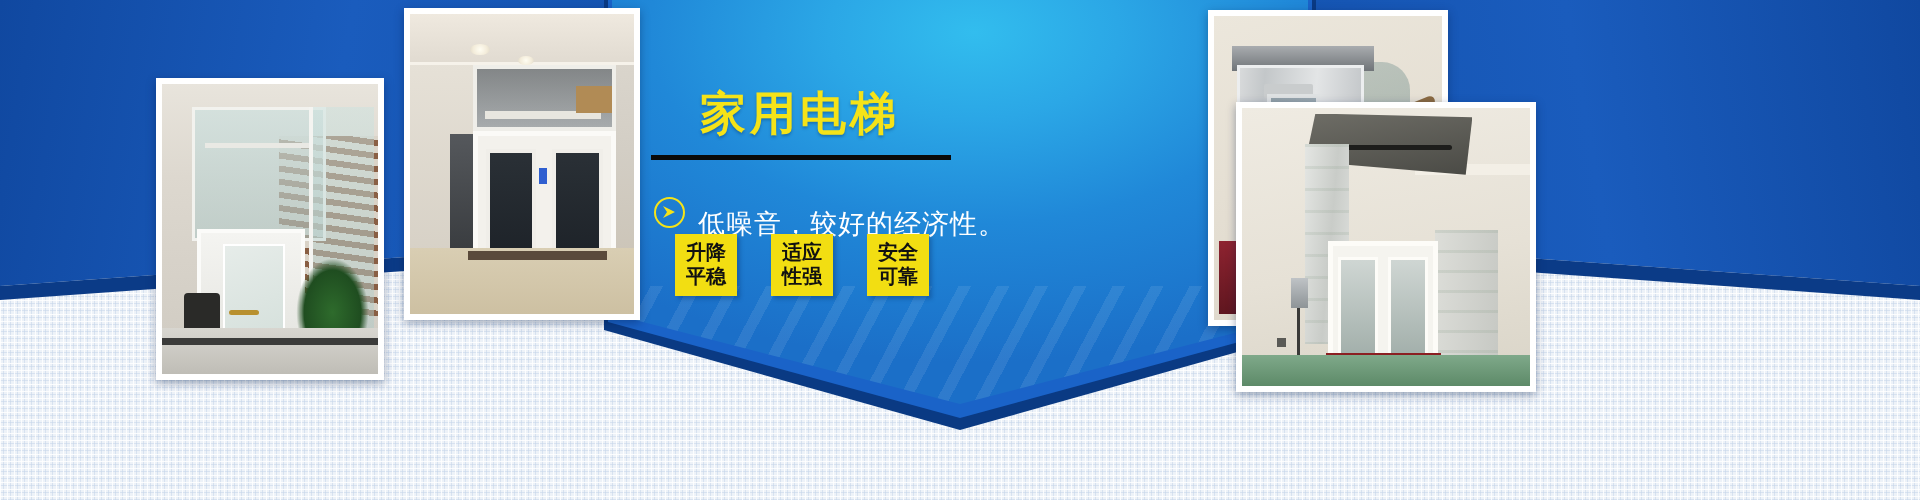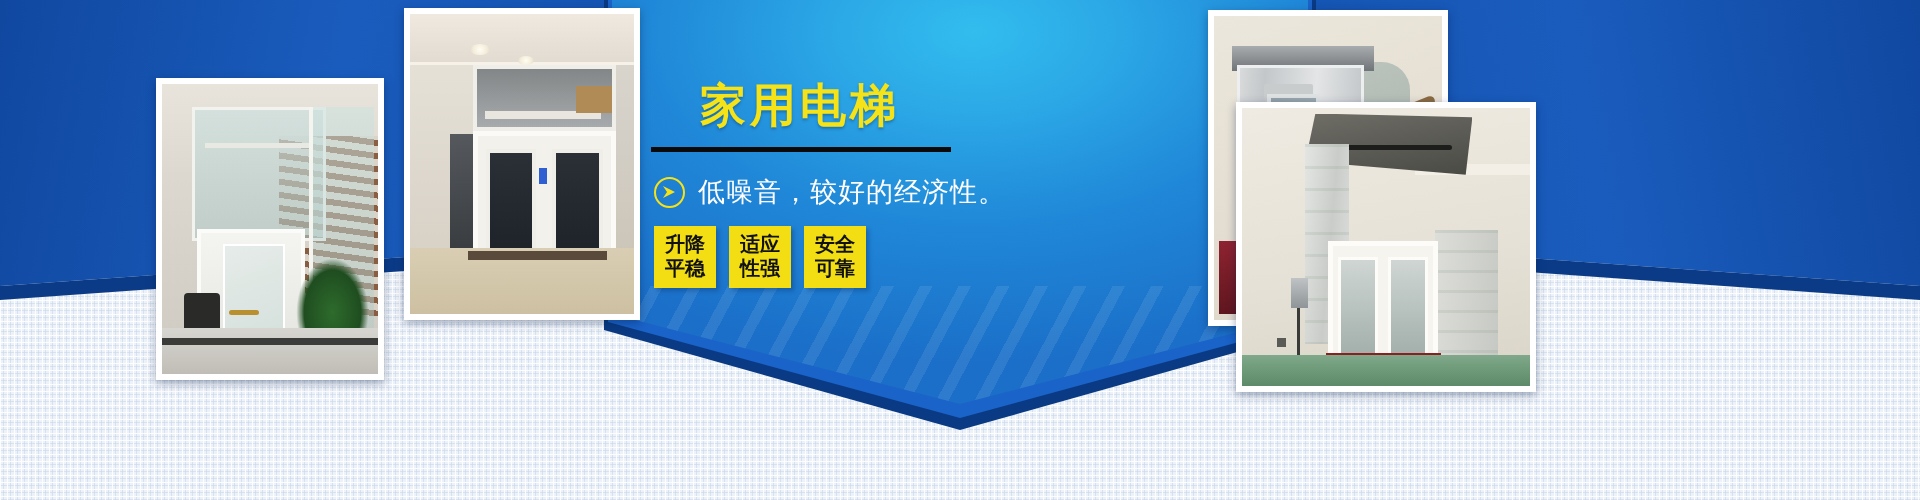--- a/index.html
+++ b/index.html
@@ -73,21 +73,21 @@
   .center-stripes{
     position:absolute; left:0; bottom:0; width:696px; height:118px;
     background:repeating-linear-gradient(118deg,
         rgba(255,255,255,.085) 0 11px,
         rgba(255,255,255,0) 11px 34px);
     pointer-events:none;
   }
 
   
   .content{
-    position:absolute; left:612px; top:8px; width:696px; height:404px;
+    position:absolute; left:612px; top:16px; width:696px; height:404px;
   }
   .title{
     position:absolute; left:88px; top:74px; width:520px;
     font-family:"DejaVu Sans","Liberation Sans",sans-serif;
     font-size:46px; font-weight:bold; color:#f5e318;
     letter-spacing:4px; line-height:1;
     text-shadow:0 2px 3px rgba(0,40,90,.35);
   }
   .divider{
     position:absolute; left:39px; top:139px; width:300px; height:5px;
@@ -97,31 +97,32 @@
     position:absolute; left:42px; top:166px; display:flex; align-items:center; gap:13px;
   }
   .arrow-badge{
     width:31px; height:31px; border-radius:50%;
     border:2.5px solid #f5e318; display:flex; align-items:center; justify-content:center;
     flex:0 0 auto;
   }
   .arrow-badge svg{ display:block; }
   .subtitle-text{
     font-family:"DejaVu Sans","Liberation Sans",sans-serif;
-    font-size:27px; color:#ffffff; letter-spacing:1px; white-space:nowrap;
+    font-size:27px; color:#ffffff; letter-spacing:1px; white-space:nowrap;margin-top:24px;
   }
 
   
   .badges{
     position:absolute; left:42px; top:218px; display:flex; gap:13px;
   }
   .badge{
     width:62px; height:62px; background:#f2de12;
     display:flex; flex-direction:column; align-items:center; justify-content:center;
     box-shadow:3px 3px 4px rgba(6,44,98,.32);
+    margin-left:21px;
   }
   .badge span{
     font-family:"DejaVu Sans","Liberation Sans",sans-serif;
     font-size:20px; font-weight:bold; color:#111111; line-height:1.18; letter-spacing:0;
   }
 
   
   .photo{
     position:absolute; background:#ffffff; padding:6px;
     box-shadow:0 3px 9px rgba(0,25,70,.38);

